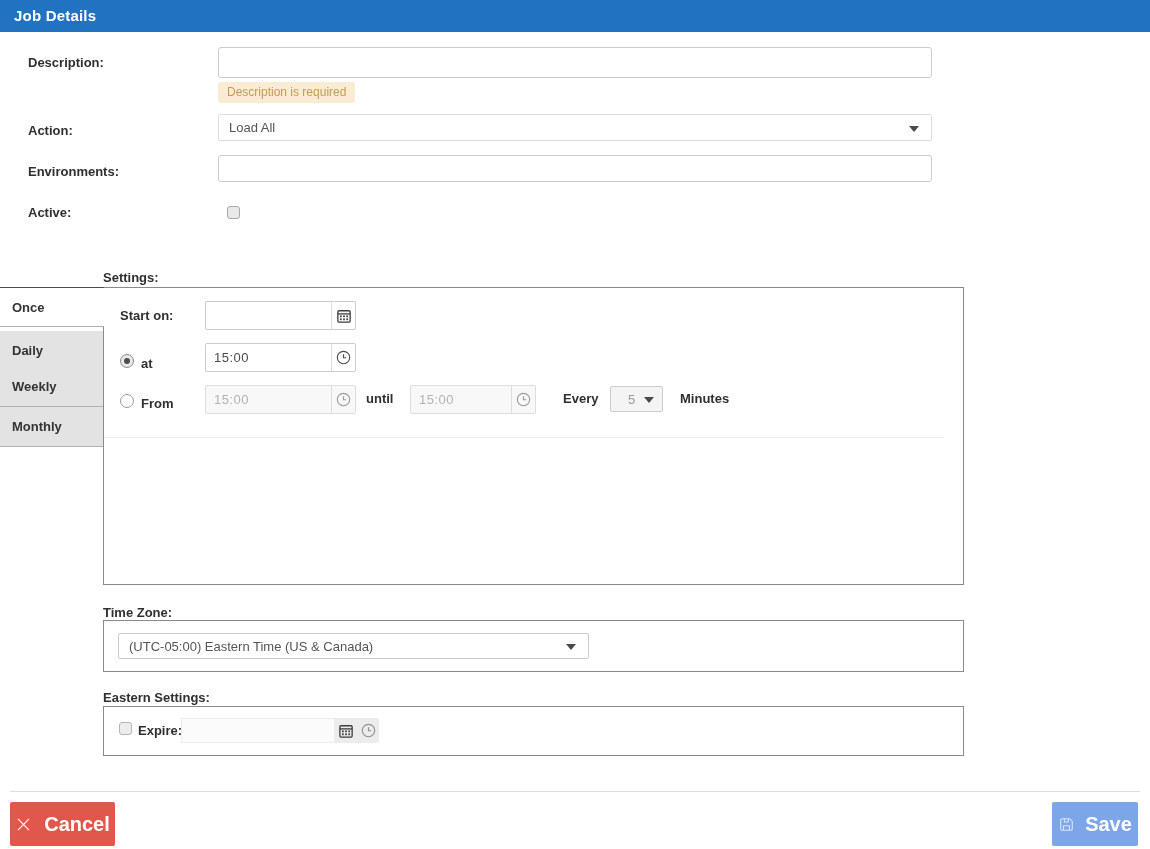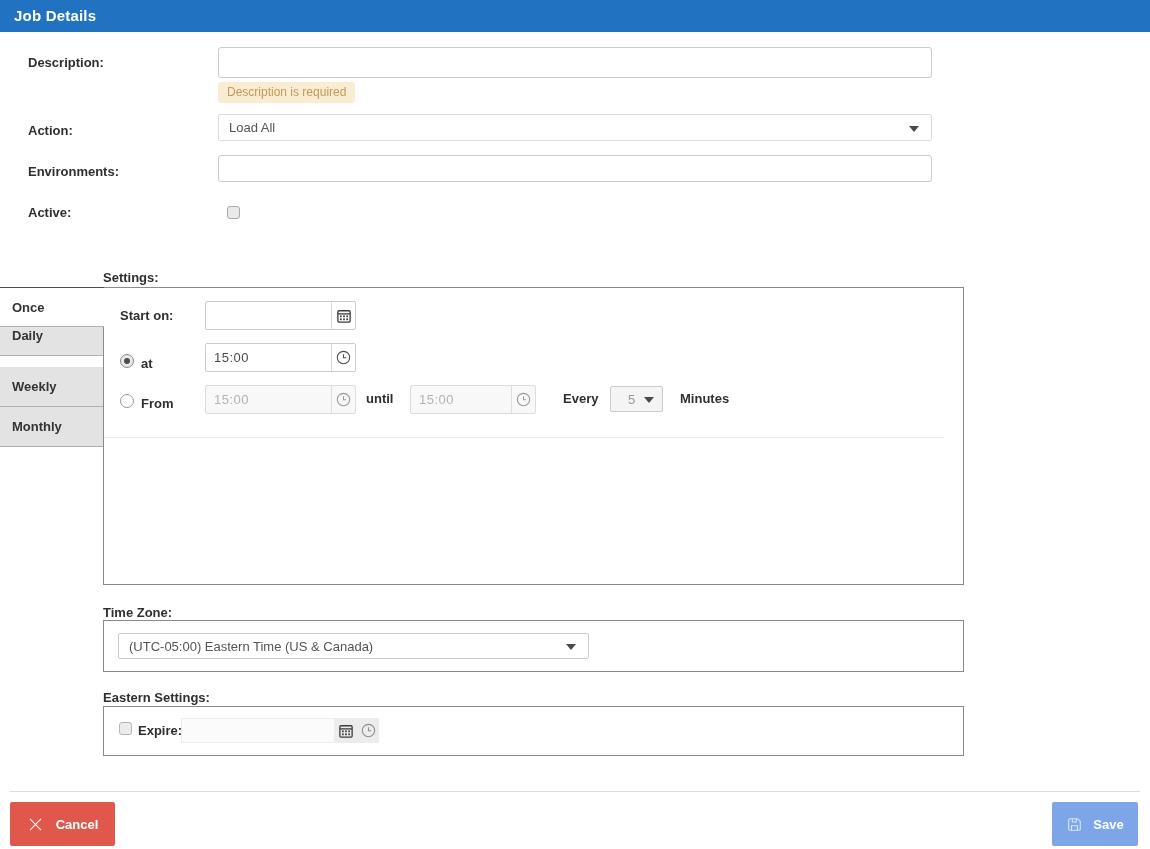--- a/index.html
+++ b/index.html
@@ -41,21 +41,21 @@
 
   .inner-sep { position:absolute; height:1px; background:#ededed; }
 
   
   .expiregroup { position:absolute; display:flex; align-items:stretch; background:#ececec; border-radius:2px; }
   .expiregroup input { border:1px solid #ededed; outline:none; background:#fbfbfb; width:154px; font-size:13px; color:#555; padding:0 6px; font-family:"Liberation Sans",sans-serif; }
   .expiregroup .iconcell { width:22px; display:flex; align-items:center; justify-content:center; cursor:pointer; }
 
   
   .footer-sep { position:absolute; left:10px; top:791px; width:1130px; height:1px; background:#ddd; }
-  .btn { position:absolute; top:802px; height:44px; border:none; border-radius:2px; color:#fff; font-size:13px; font-weight:bold; font-family:"Liberation Sans",sans-serif; display:flex; align-items:center; justify-content:center; gap:12px; cursor:pointer; }
+  .btn { position:absolute; top:802px; height:44px; border:none; border-radius:2px; color:#fff; font-size:20px; font-weight:bold; font-family:"Liberation Sans",sans-serif; display:flex; align-items:center; justify-content:center; gap:12px; cursor:pointer; }
   .btn svg { flex:0 0 auto; }
 
   svg { display:block; }
 </style>
 </head>
 <body>
 
 <div class="page">
 
   <div class="titlebar">
@@ -76,21 +76,21 @@
   <input class="txtinput" style="left: 218px; top: 155px; width: 714px; height: 27px;" value="">
 
   <span class="lbl" style="left:28px; top:205px;">Active:</span>
   <span class="checkbox" style="left:227px; top:206px;"></span>
 
   <span class="lbl" style="left:103px; top:270px;">Settings:</span>
 
   <div class="tab active" style="top:287px;">
       <span>Once</span>
     </div>
-  <div class="tab" style="top:316px;">
+  <div class="tab" style="top:331px;">
       <span>Daily</span>
     </div>
   <div class="tab" style="top:407px;">
       <span>Monthly</span>
     </div>
   <div class="tab" style="top:367px;">
       <span>Weekly</span>
     </div>
 
   <div class="panel" style="left:103px; top:287px; width:861px; height:298px;"></div>

